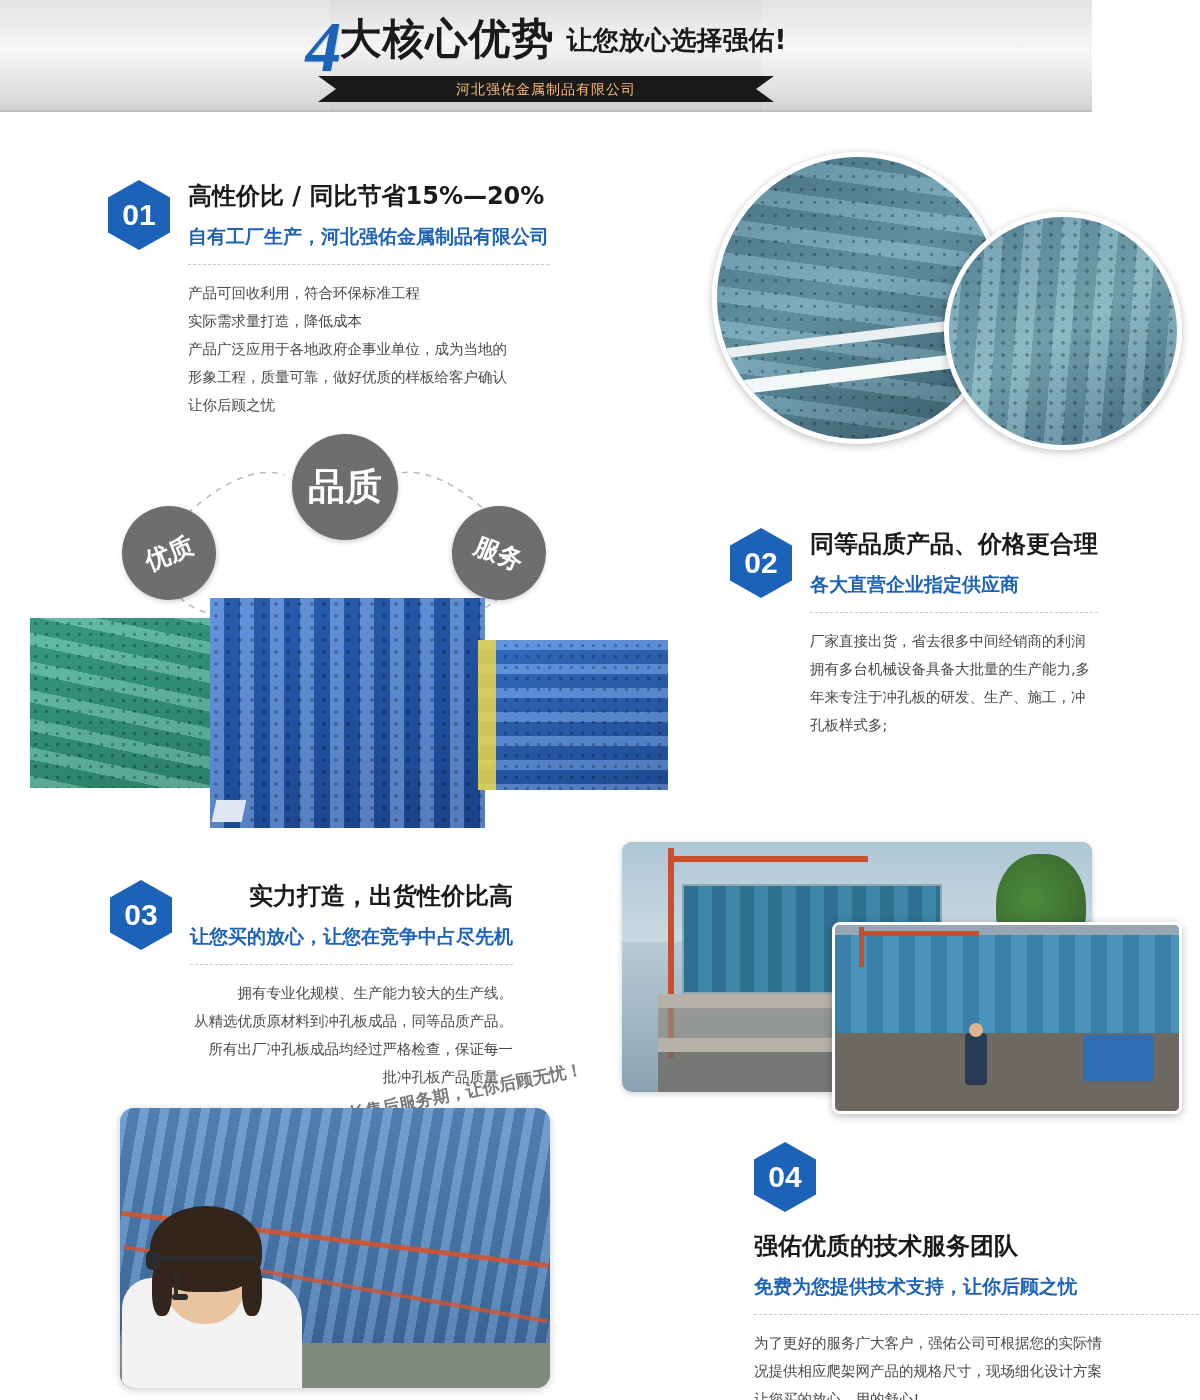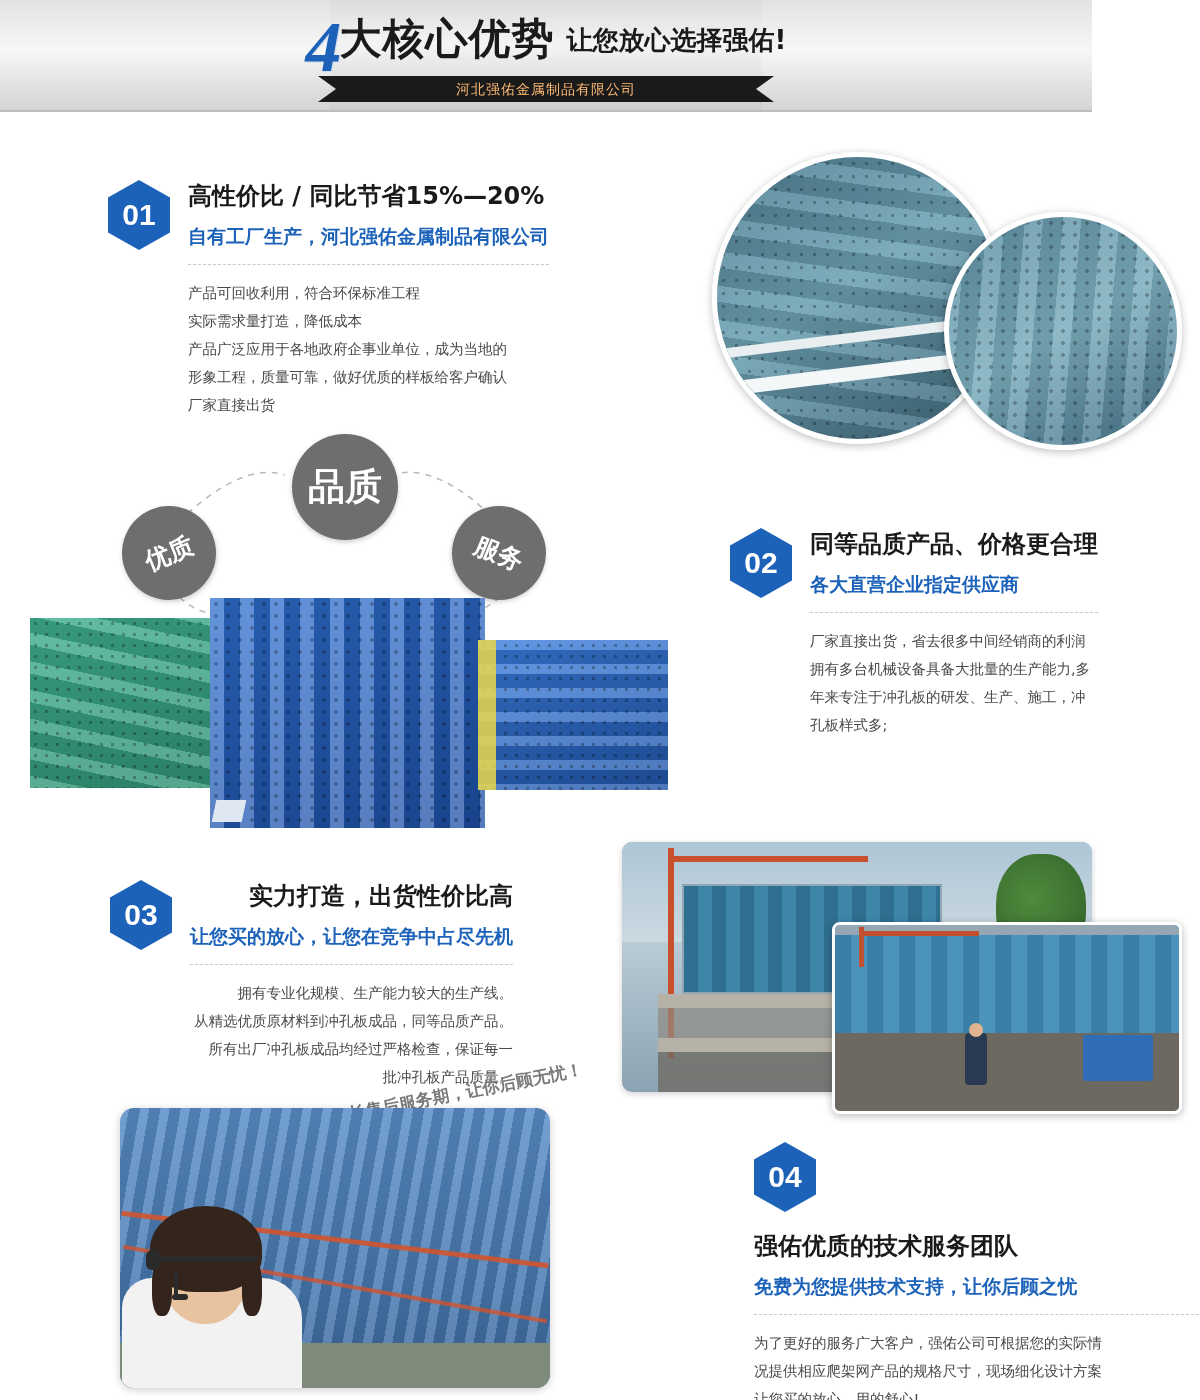--- a/index.html
+++ b/index.html
@@ -161,21 +161,21 @@
 <div class="feat" style="left:108px; top:180px; width:560px;">
   <div class="hexnum">01</div>
   <div>
     <div class="feat-title">高性价比 / 同比节省15%—20%</div>
     <div class="feat-sub">自有工厂生产，河北强佑金属制品有限公司</div>
     <div class="feat-body">
       <p>产品可回收利用，符合环保标准工程</p>
       <p>实际需求量打造，降低成本</p>
       <p>产品广泛应用于各地政府企事业单位，成为当地的</p>
       <p>形象工程，质量可靠，做好优质的样板给客户确认</p>
-      <p>厂家直接出货</p>
+      <p>让你后顾之忧</p>
     </div>
   </div>
 </div>
 
 <div class="circ c1 perf-sheet">
   <div style="position:absolute;inset:0;background:
       repeating-linear-gradient(8deg, rgba(255,255,255,.10) 0 16px, rgba(0,0,0,.12) 16px 34px);"></div>
   <div class="dots"></div>
   <div style="position:absolute;left:-10%;top:62%;width:120%;height:10px;background:#e9eef0;transform:rotate(-7deg);"></div>
   <div style="position:absolute;left:-10%;top:74%;width:120%;height:14px;background:#f4f7f8;transform:rotate(-7deg);"></div>

